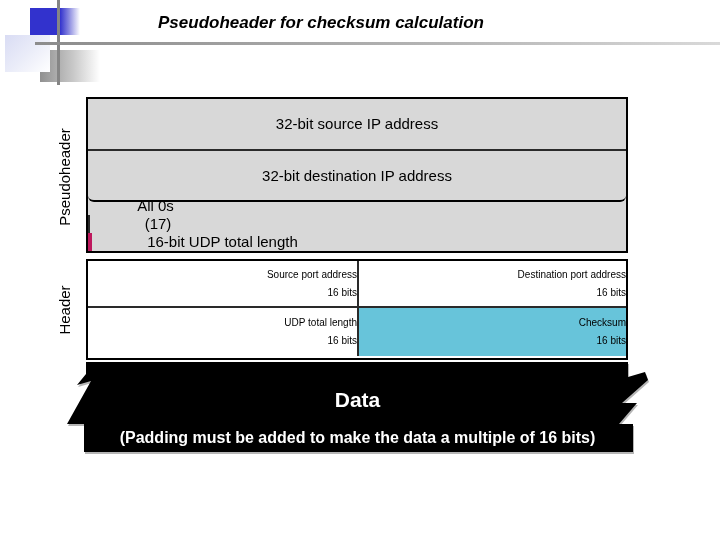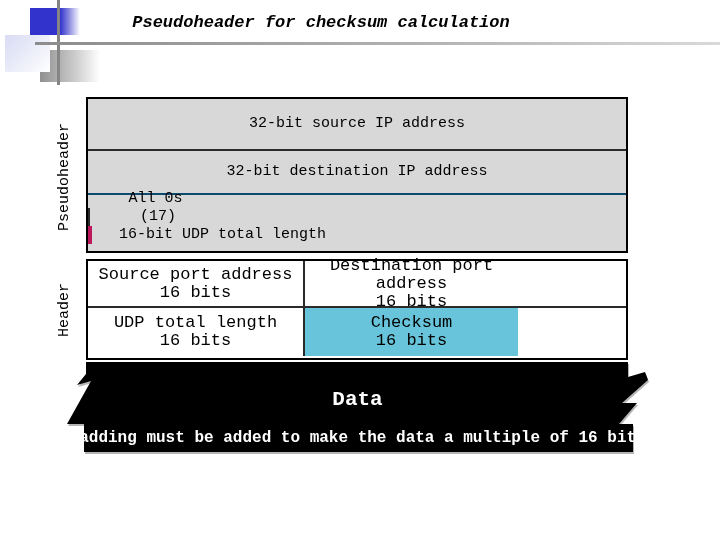--- a/index.html
+++ b/index.html
@@ -1,19 +1,19 @@
 <!DOCTYPE html>
 <html><head>
 <meta charset="utf-8">
 <style>
   * { margin:0; padding:0; box-sizing:border-box; }
   html,body { background:#fff; }
   .slide {
     position:relative; width:720px; height:540px; background:#ffffff;
-    font-family:Liberation Mono, monospace; color:#000;
+    font-family:Liberation Sans, sans-serif; color:#000;
     overflow:hidden;
   }
   
   .decor-gray-square {
     position:absolute; left:40px; top:50px; width:60px; height:32px;
     background:linear-gradient(to right,#909090 0%,#c8c8c8 55%,#ffffff 100%);
     z-index:1;
   }
   .decor-pale-square {
     position:absolute; left:5px; top:35px; width:45px; height:37px;
@@ -53,38 +53,38 @@
   .side-label.pseudo { left:-4px; top:167px; }
   .side-label.header { left:-4px; top:300px; }
   
   .ptable {
     position:absolute; left:86px; top:97px; width:542px; height:156px;
     background:#d8d8d8; border:2px solid #000;
   }
   .ptable .row { display:flex; align-items:center; justify-content:center;
     flex-direction:column; text-align:center; font-size:15px; line-height:18px; }
   .ptable .r1 { height:52px; border-bottom:2px solid #2a2a2a; }
-  .ptable .r2 { height:44px; border-bottom:2px solid #0c4a6e; }
+  .ptable .r2 { height:51px; border-bottom:2px solid #000000;border-radius:6px; }
   .ptable .r3 { height:44px; flex-direction:column; padding:0; align-items:flex-start; }
   .ptable .cell { display:flex; flex-direction:column; align-items:center;
     justify-content:center; text-align:center; font-size:15px; line-height:18px; }
   .ptable .c1 { width:135px; }
   .ptable .c2 { width:138px; border-left:2px solid #2a2a2a; }
   .ptable .c3 { width:265px; border-left:4px solid #be185d; }
 
   .htable {
     position:absolute; left:86px; top:259px; width:542px; height:101px;
     background:#ffffff; border:2px solid #000;
   }
   .htable .hrow { display:flex; align-items:stretch; }
   .htable .ra { height:47px; border-bottom:2px solid #2a2a2a; }
   .htable .rb { height:48px; }
-  .htable .cell { width:215px; display:flex; flex-direction:column;
-    align-items:center; justify-content:center; text-align:center;
-    font-size:17px; line-height:18px; }
+  .htable .cell { width:269px; display:flex; flex-direction:column;
+    align-items:flex-end; justify-content:center; text-align:center;
+    font-size:10px; line-height:18px; }
   .htable .cright { border-left:2px solid #2a2a2a; }
   .htable .cyan { background:#67c4da; }
   
   .data-banner-svg { position:absolute; left:55px; top:355px; z-index:2;
     filter:drop-shadow(1px 2px 0 rgba(120,120,120,0.55)); }
   .data-label {
     position:absolute; left:85px; top:390px; width:545px; height:20px;
     line-height:20px; text-align:center; color:#fff; font-weight:bold;
     font-size:21px; z-index:3;
   }

